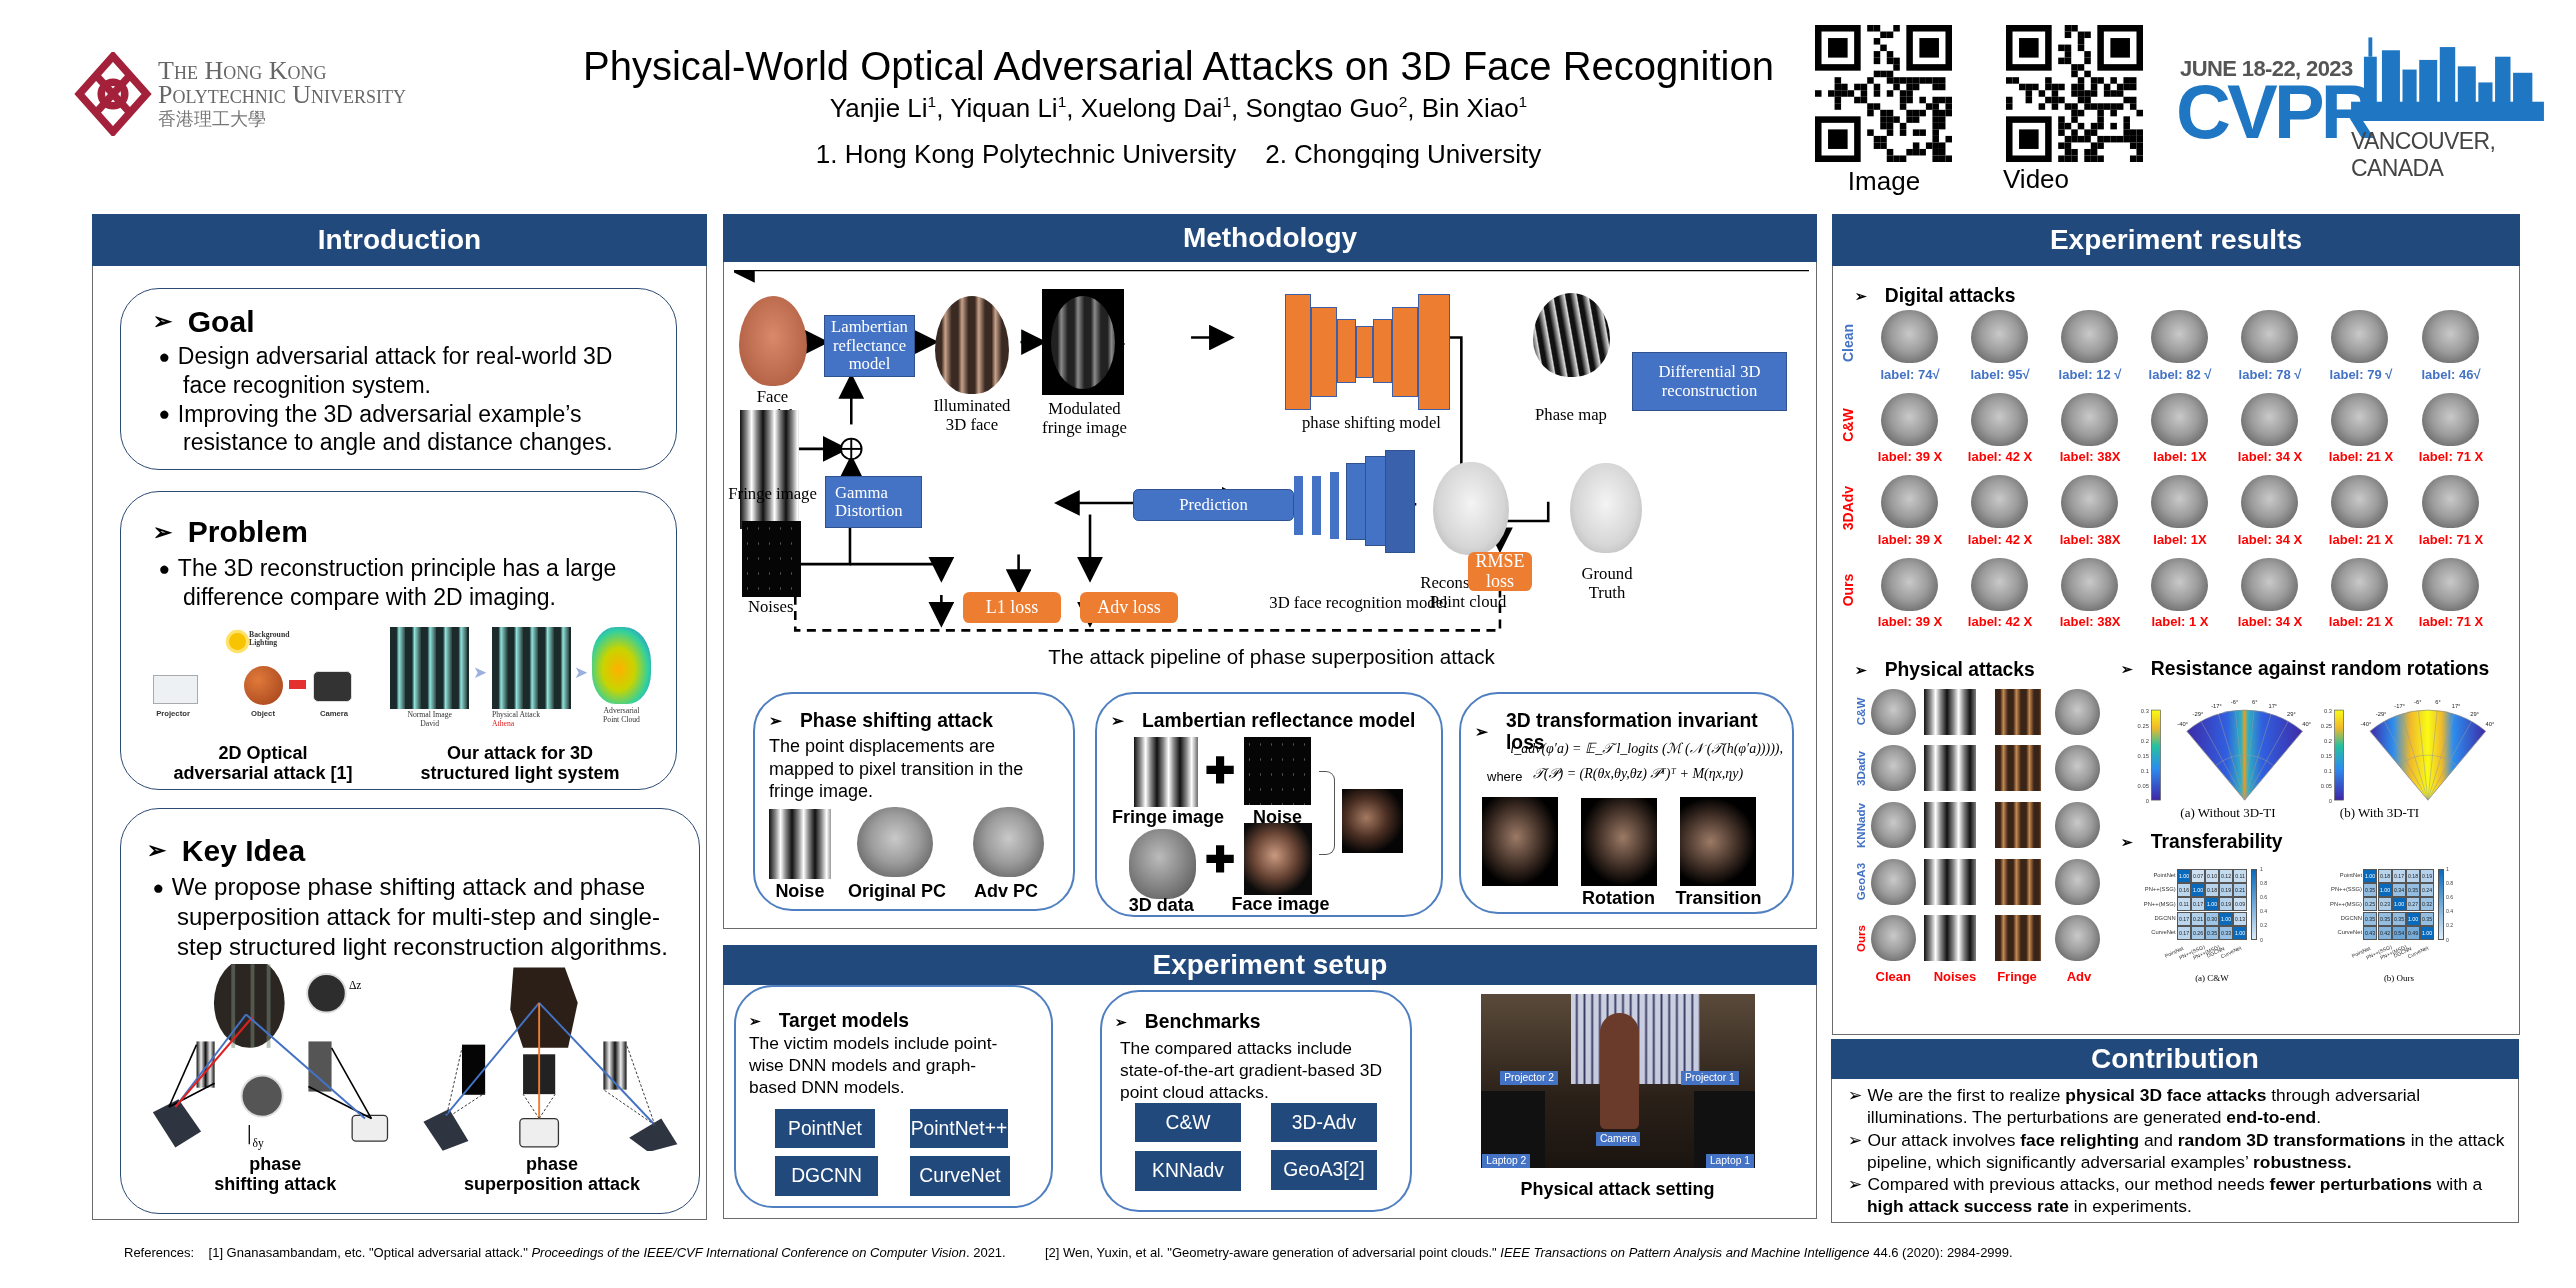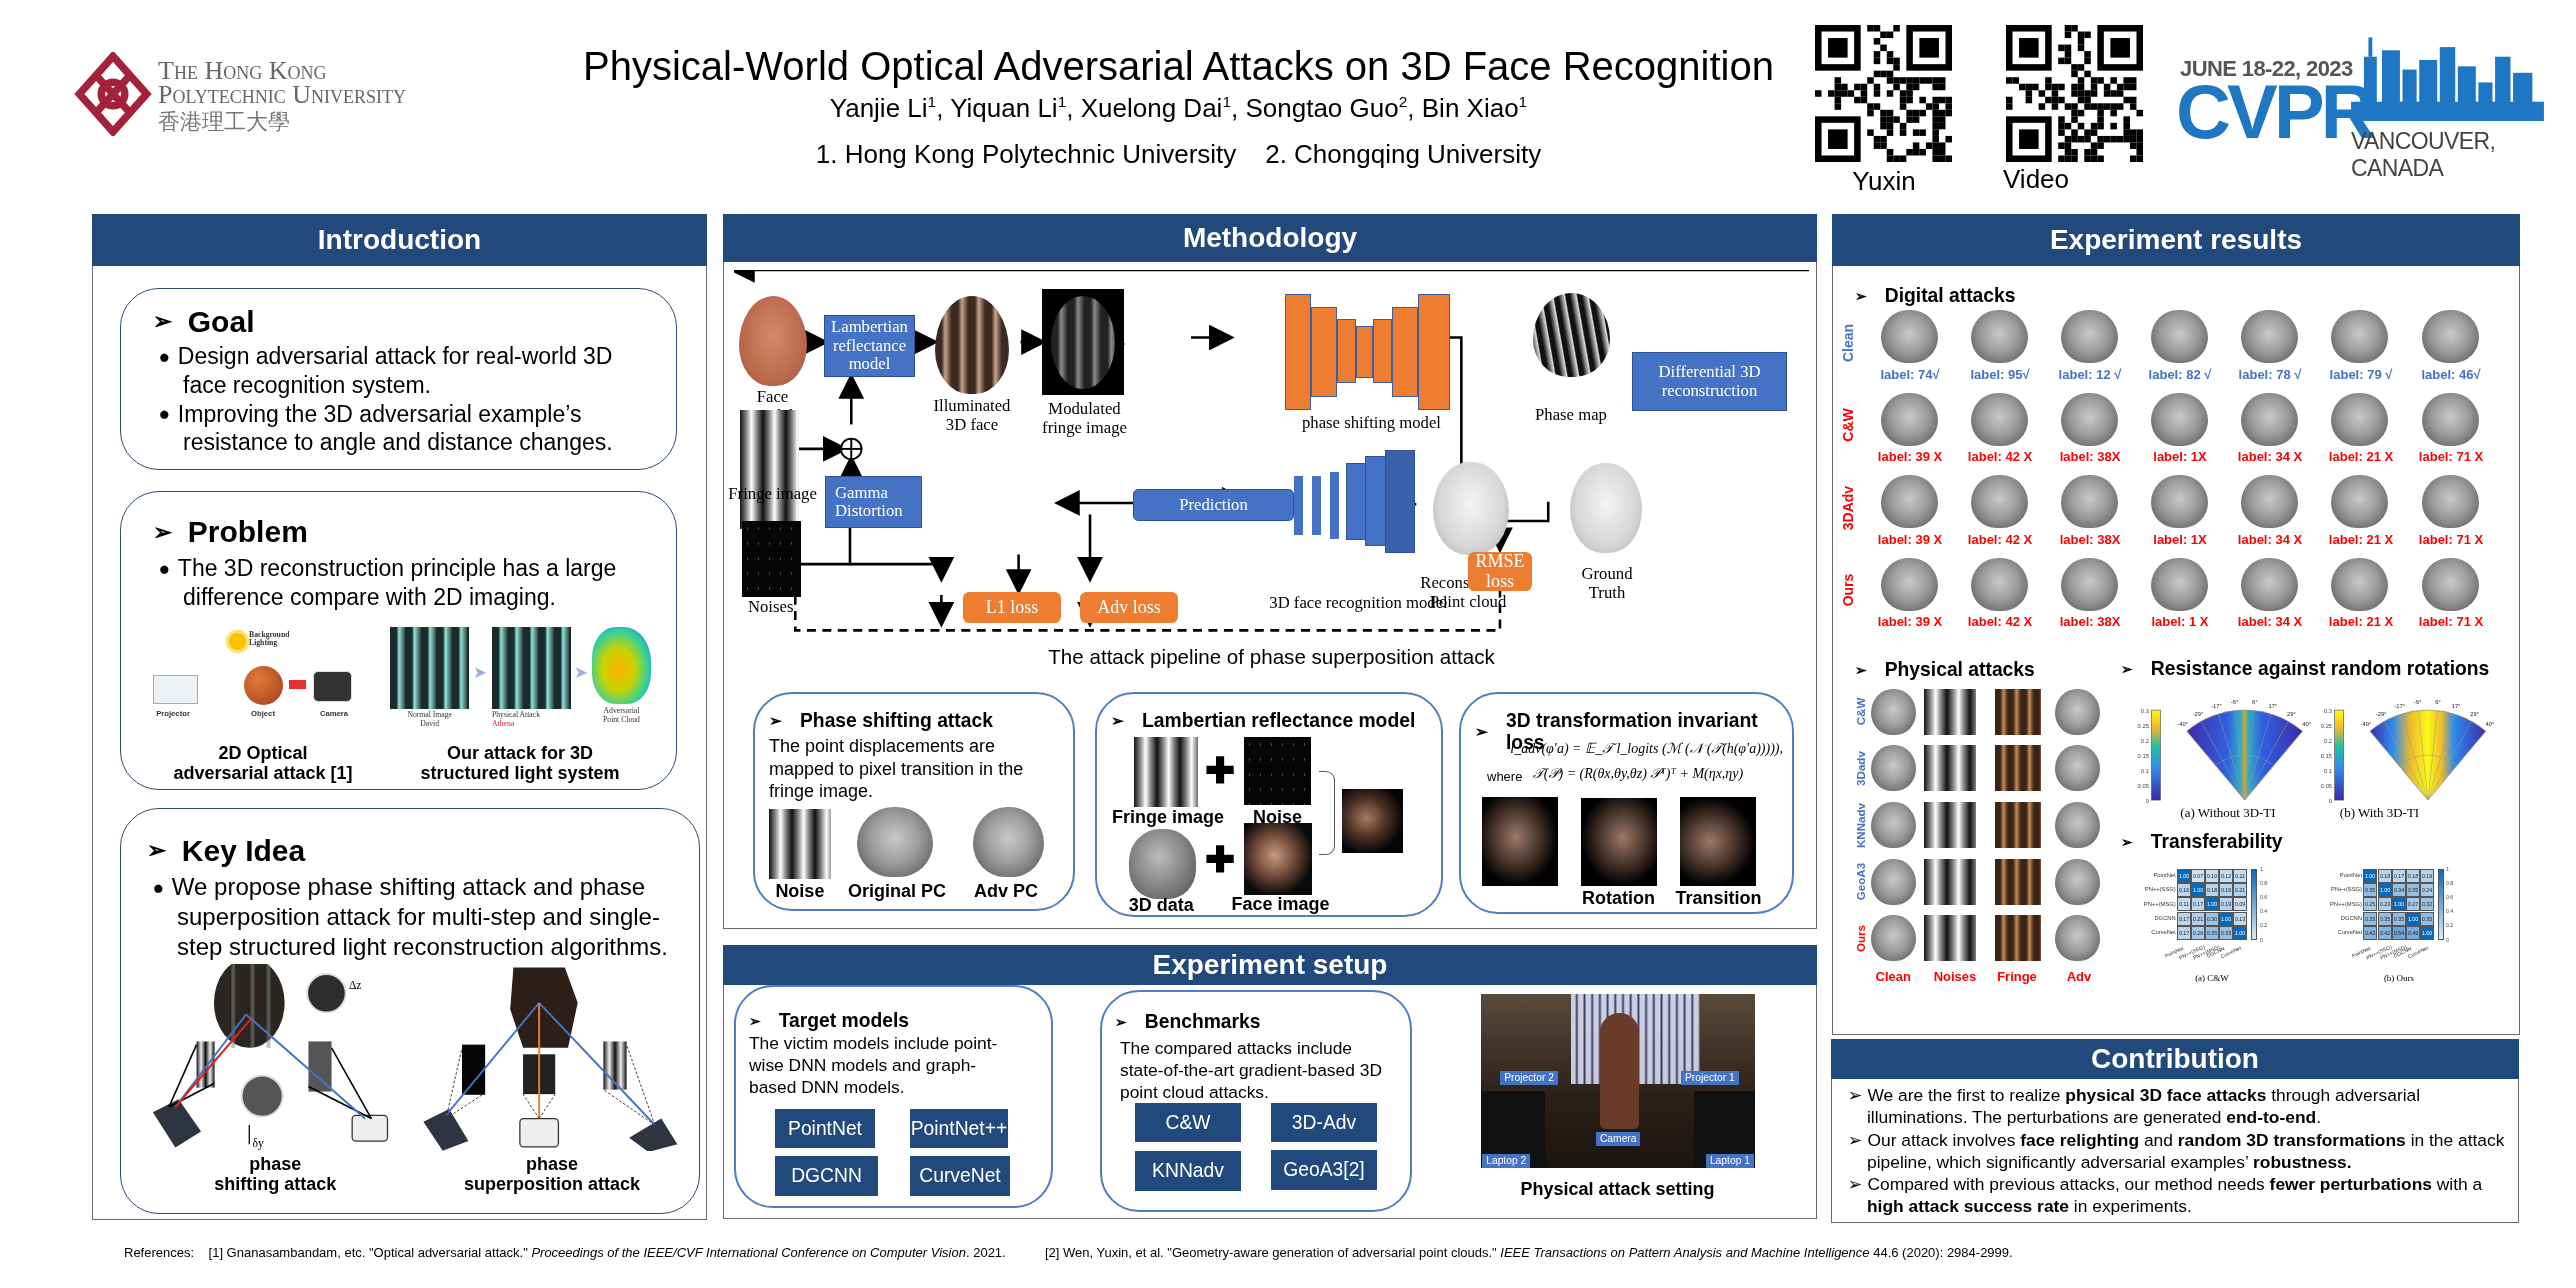--- a/index.html
+++ b/index.html
@@ -38,21 +38,21 @@
 <div class="abs" style="left:71px;top:52px;width:425px;height:84px;">
   <svg width="84" height="84" viewBox="0 0 100 100" style="position:absolute;left:0;top:0">
     <g fill="none" stroke="#a3213a" stroke-width="9">
       <path d="M50 5 L90 50 L50 95 L10 50 Z"></path>
       <path d="M30 28 L70 72 M70 28 L30 72"></path>
       <circle cx="50" cy="50" r="14"></circle>
     </g>
   </svg>
   <div class="serif" style="position:absolute;left:87px;top:3.9px;font-size:26px;color:#666;font-variant:small-caps;">The Hong Kong</div>
   <div class="serif" style="position:absolute;left:87px;top:28px;font-size:26px;color:#666;font-variant:small-caps;">Polytechnic University</div>
-  <div class="serif" style="position:absolute;left:87px;top:55px;font-size:22px;color:#777;">香港理工大學</div>
+  <div class="serif" style="position:absolute;left:87px;top:55px;font-size:18px;color:#777;">香港理工大學</div>
 </div>
 
 <div class="abs" style="left:554px;top:44px;width:1249px;text-align:center;font-size:40px;">Physical-World Optical Adversarial Attacks on 3D Face Recognition</div>
 <div class="abs" style="left:554px;top:93px;width:1249px;text-align:center;font-size:26px;" id="authors"><span>Yanjie Li</span><sup style="font-size: 15.5px;">1</sup>, <span>Yiquan Li</span><sup style="font-size: 15.5px;">1</sup>, <span>Xuelong Dai</span><sup style="font-size: 15.5px;">1</sup>, <span>Songtao Guo</span><sup style="font-size: 15.5px;">2</sup>, <span>Bin Xiao</span><sup style="font-size: 15.5px;">1</sup></div>
 <div class="abs" style="left:554px;top:139px;width:1249px;text-align:center;font-size:26px;white-space:pre;">1. Hong Kong Polytechnic University    2. Chongqing University</div>
 
 <div class="abs" style="left:1815px;top:24.5px;width:59px;height:135px;">
   <svg width="137" height="137" viewBox="0 0 21 21" style="position:absolute;left:0;top:0;width:137px;height:137px" class="qr">
       <rect x="8" y="0" width="1" height="1"></rect>
       <rect x="9" y="0" width="1" height="1"></rect>
@@ -170,21 +170,21 @@
       <rect x="1" y="1" width="5" height="5" fill="#fff"></rect>
       <rect x="2" y="2" width="3" height="3" fill="#000"></rect>
       <rect x="14" y="0" width="7" height="7" fill="#000"></rect>
       <rect x="15" y="1" width="5" height="5" fill="#fff"></rect>
       <rect x="16" y="2" width="3" height="3" fill="#000"></rect>
       <rect x="0" y="14" width="7" height="7" fill="#000"></rect>
       <rect x="1" y="15" width="5" height="5" fill="#fff"></rect>
       <rect x="2" y="16" width="3" height="3" fill="#000"></rect>
     </svg>
 </div>
-<div class="abs" style="left:1810px;top:166px;width:148px;text-align:center;font-size:26px;">Yuxin</div>
+<div class="abs" style="left:1810px;top:166px;width:148px;text-align:center;font-size:26px;">Image</div>
 <div class="abs" style="left:2006px;top:24.5px;width:137px;height:135px;">
   <svg width="137" height="137" viewBox="0 0 21 21" class="qr" style="width:137px;height:137px">
       <rect x="9" y="0" width="1" height="1"></rect>
       <rect x="10" y="0" width="1" height="1"></rect>
       <rect x="9" y="1" width="1" height="1"></rect>
       <rect x="11" y="1" width="1" height="1"></rect>
       <rect x="12" y="1" width="1" height="1"></rect>
       <rect x="11" y="2" width="1" height="1"></rect>
       <rect x="8" y="3" width="1" height="1"></rect>
       <rect x="9" y="3" width="1" height="1"></rect>

